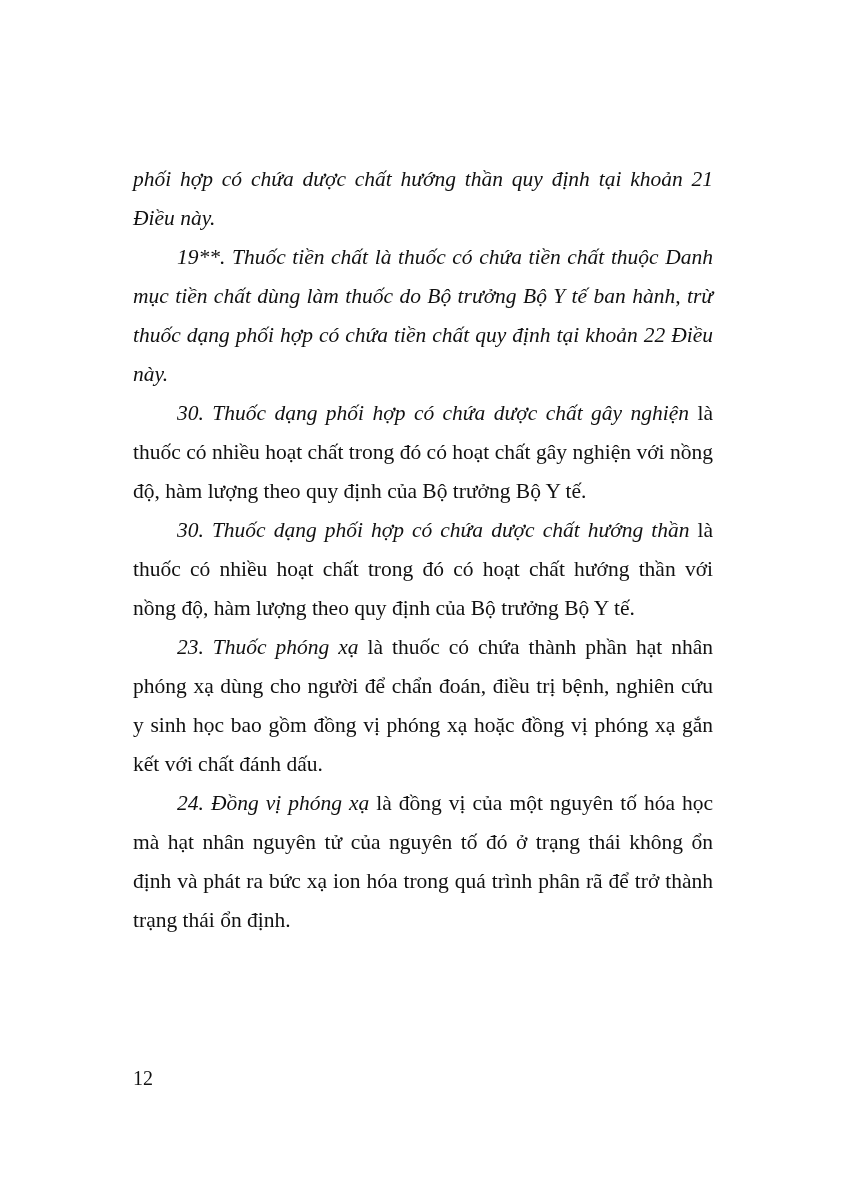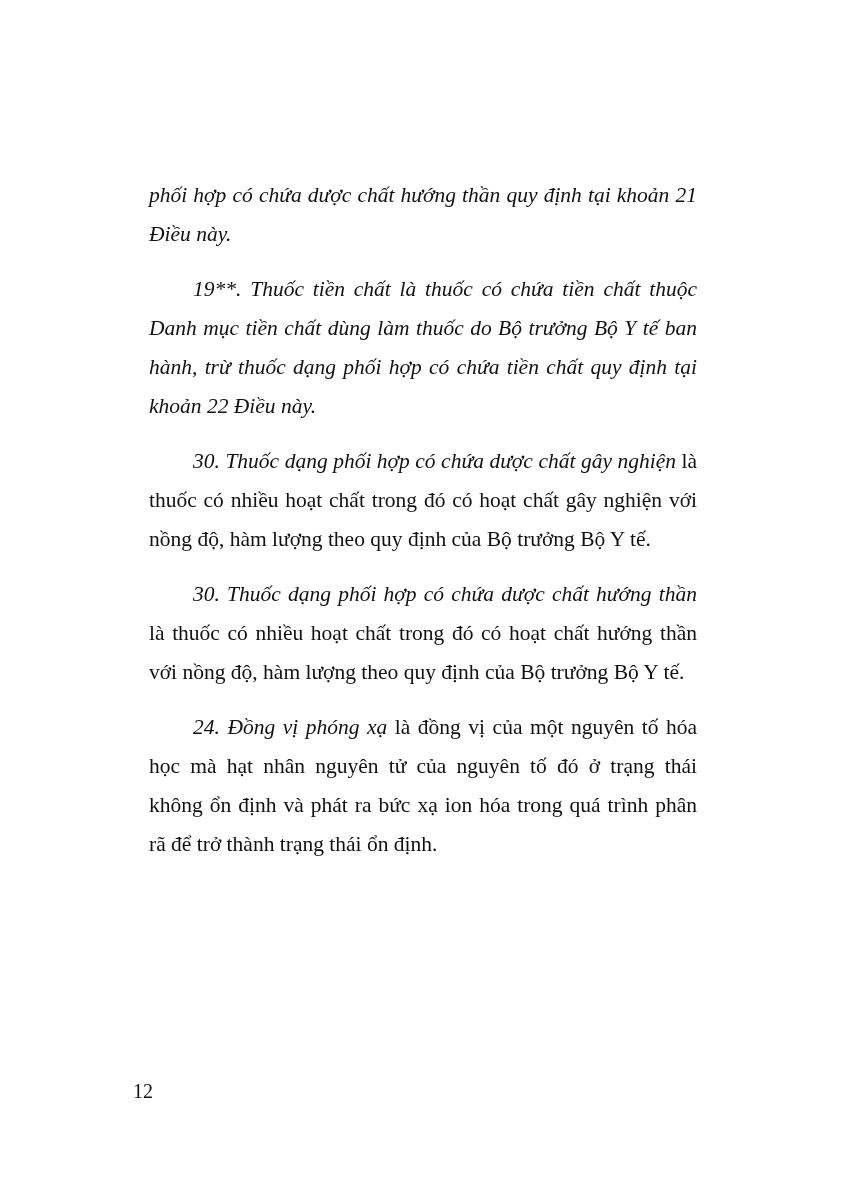--- a/index.html
+++ b/index.html
@@ -22,43 +22,44 @@
     padding: 160px 128px 0 133px;
   }
   .body-text {
     font-size: 21.5px;
     line-height: 39px;
     text-align: justify;
     text-justify: inter-word;
     color: #111111;
   }
   .para {
-    margin: 16px;
+    margin: 0;
     text-indent: 44px;
   }
   .para.no-indent {
     text-indent: 0;
   }
   .it {
     font-style: italic;
   }
   .page-number {
     position: absolute;
     left: 133px;
-    bottom: 87px;
+    bottom: 100px;
     font-size: 20px;
     line-height: 24px;
     color: #111111;
   }
 </style>
 </head>
 <body>
 
 <div class="page">
   <div class="body-text" id="body-container">
       <p class="para no-indent" id="p-continuation"><span class="it">phối hợp có chứa dược chất hướng thần quy định tại khoản 21 Điều này.</span></p>
       <p class="para" id="p-19"><span class="it">19**. Thuốc tiền chất là thuốc có chứa tiền chất thuộc Danh mục tiền chất dùng làm thuốc do Bộ trưởng Bộ Y tế ban hành, trừ thuốc dạng phối hợp có chứa tiền chất quy định tại khoản 22 Điều này.</span></p>
       <p class="para" id="p-20"><span class="it">30. Thuốc dạng phối hợp có chứa dược chất gây nghiện </span><span>là thuốc có nhiều hoạt chất trong đó có hoạt chất gây nghiện với nồng độ, hàm lượng theo quy định của Bộ trưởng Bộ Y tế.</span></p>
       <p class="para" id="p-21"><span class="it">30. Thuốc dạng phối hợp có chứa dược chất hướng thần </span><span>là thuốc có nhiều hoạt chất trong đó có hoạt chất hướng thần với nồng độ, hàm lượng theo quy định của Bộ trưởng Bộ Y tế.</span></p>
+      <p class="para" id="p-23"><span class="it">23. Thuốc phóng xạ </span><span>là thuốc có chứa thành phần hạt nhân phóng xạ dùng cho người để chẩn đoán, điều trị bệnh, nghiên cứu y sinh học bao gồm đồng vị phóng xạ hoặc đồng vị phóng xạ gắn kết với chất đánh dấu.</span></p>
       <p class="para" id="p-24"><span class="it">24. Đồng vị phóng xạ </span><span>là đồng vị của một nguyên tố hóa học mà hạt nhân nguyên tử của nguyên tố đó ở trạng thái không ổn định và phát ra bức xạ ion hóa trong quá trình phân rã để trở thành trạng thái ổn định.</span></p>
     </div>
   <div class="page-number">12</div>
 </div>
 
 </body></html>

